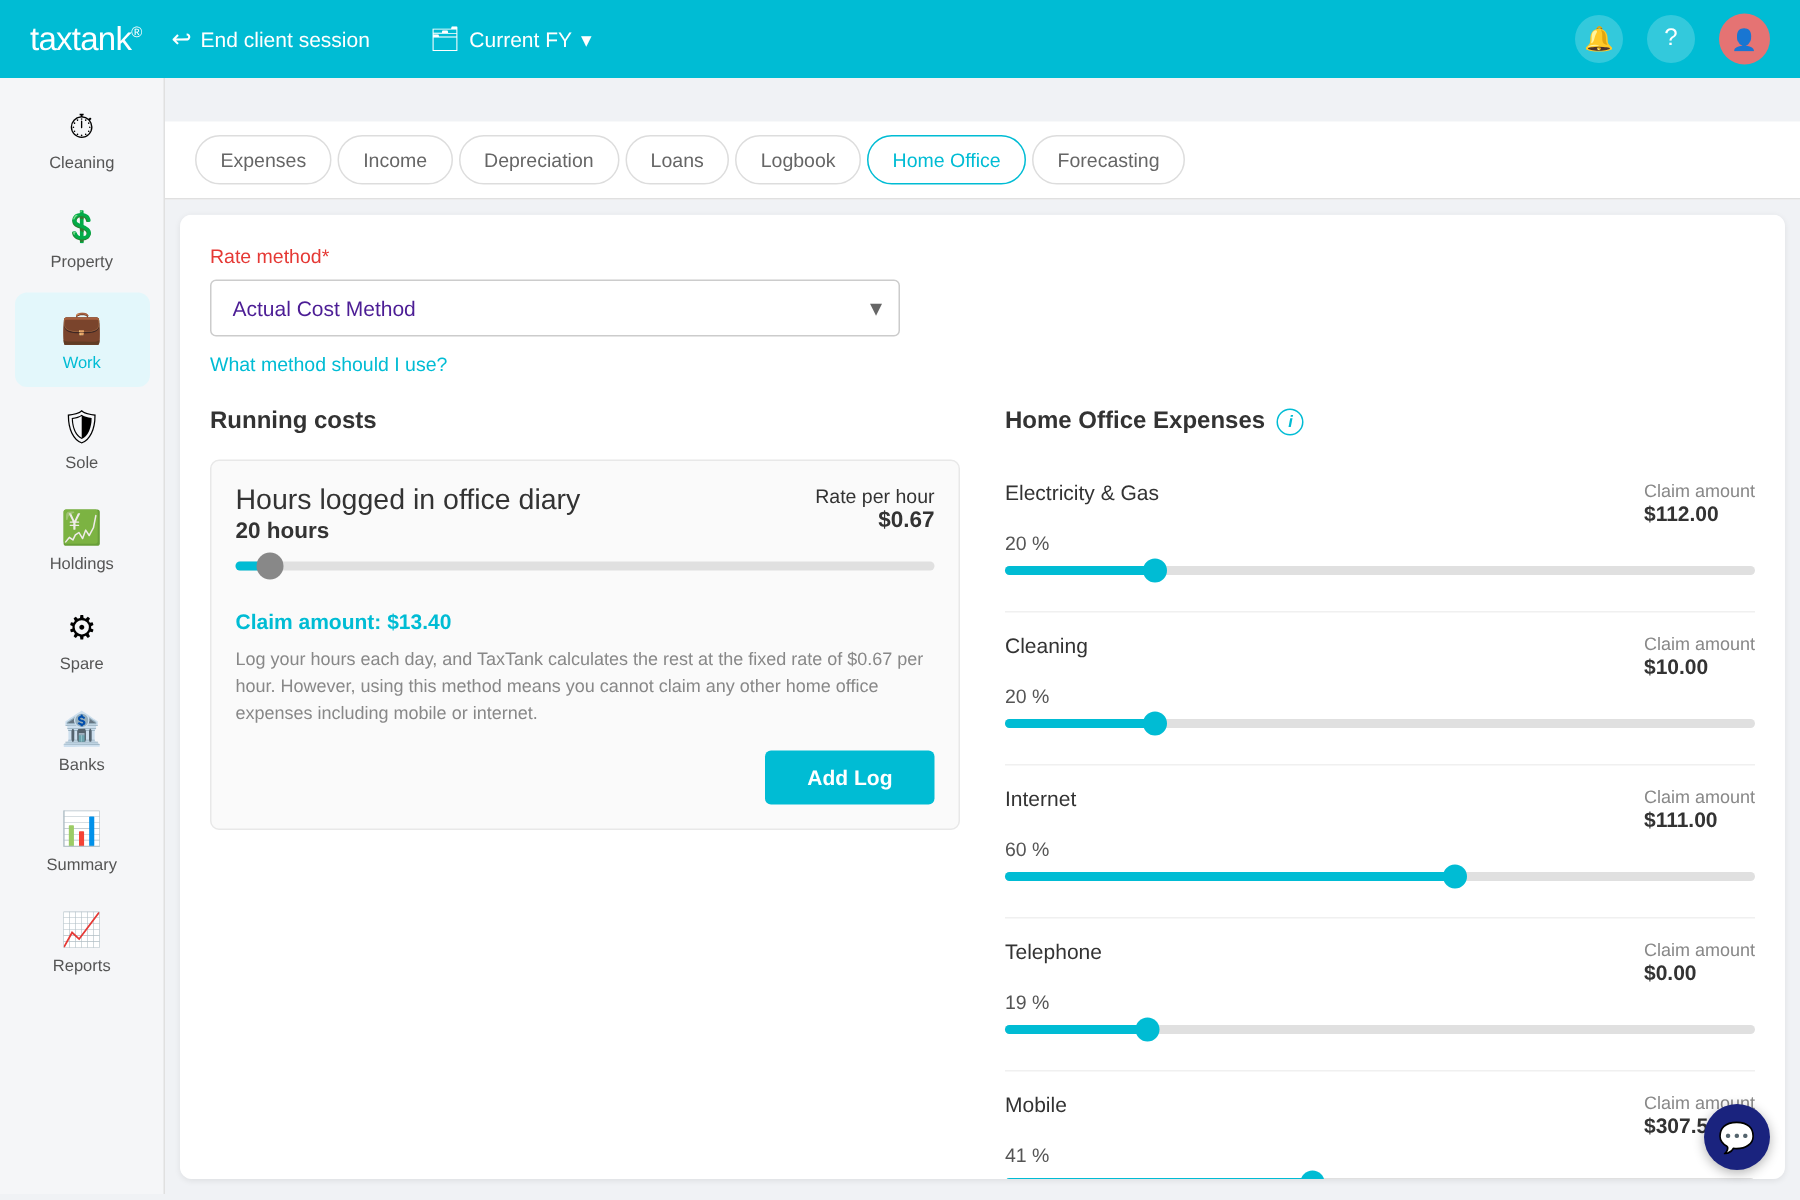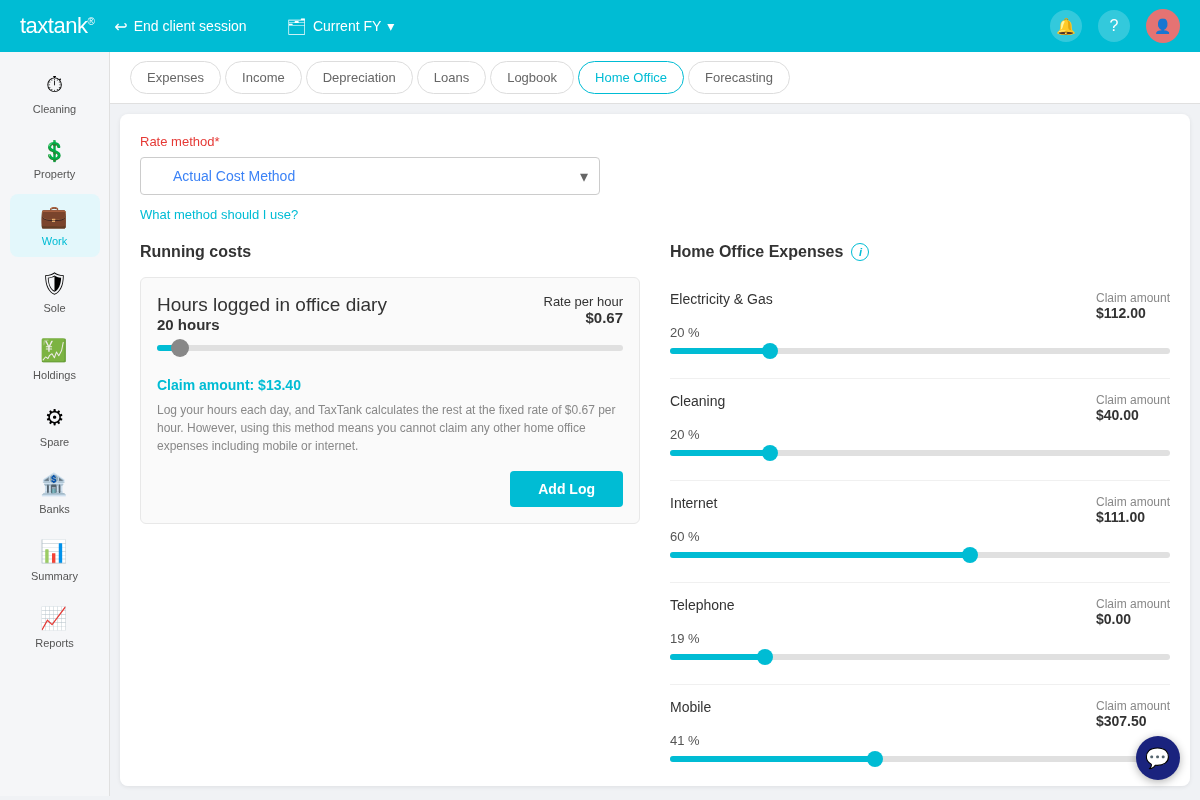--- a/index.html
+++ b/index.html
@@ -95,20 +95,21 @@
 
     
     .tab-bar {
       background: white;
       border-bottom: 1px solid #e0e0e0;
       display: flex;
       align-items: center;
       padding: 0 20px;
       height: 52px;
       gap: 4px;
+      margin-top: 29px;
     }
     .tab {
       padding: 8px 16px;
       font-size: 13px;
       color: #666;
       cursor: pointer;
       border: 1px solid #ddd;
       border-radius: 20px;
       background: white;
     }
@@ -132,25 +133,25 @@
       margin-bottom: 8px;
     }
     .rate-method-label span { color: #e53935; }
     .select-wrapper {
       position: relative;
       width: 460px;
       margin-bottom: 10px;
     }
     .select-wrapper select {
       width: 100%;
-      padding: 10px 36px 10px 32px;
+      padding: 10px 36px 10px 14px;
       border: 1px solid #ccc;
       border-radius: 4px;
       font-size: 14px;
-      color: #3b82f6;
+      color: #4c1d95;
       appearance: none;
       background: white;
       cursor: pointer;
     }
     .select-arrow {
       position: absolute;
       right: 12px; top: 50%;
       transform: translateY(-50%);
       pointer-events: none;
       color: #666;
@@ -455,21 +456,21 @@
                 <div class="expense-slider-thumb" style="left:calc(20% - 8px);"></div>
               </div>
             </div>
           </div>
 
           <div class="expense-row">
             <div class="expense-header">
               <span class="expense-name">Cleaning</span>
               <div>
                 <div class="expense-claim-label">Claim amount</div>
-                <div class="expense-amount">$40.00</div>
+                <div class="expense-amount">$10.00</div>
               </div>
             </div>
             <div class="expense-pct">20 %</div>
             <div style="position:relative;height:16px;">
               <div class="expense-slider">
                 <div class="expense-slider-fill" style="width:20%;"></div>
                 <div class="expense-slider-thumb" style="left:calc(20% - 8px);"></div>
               </div>
             </div>
           </div>

